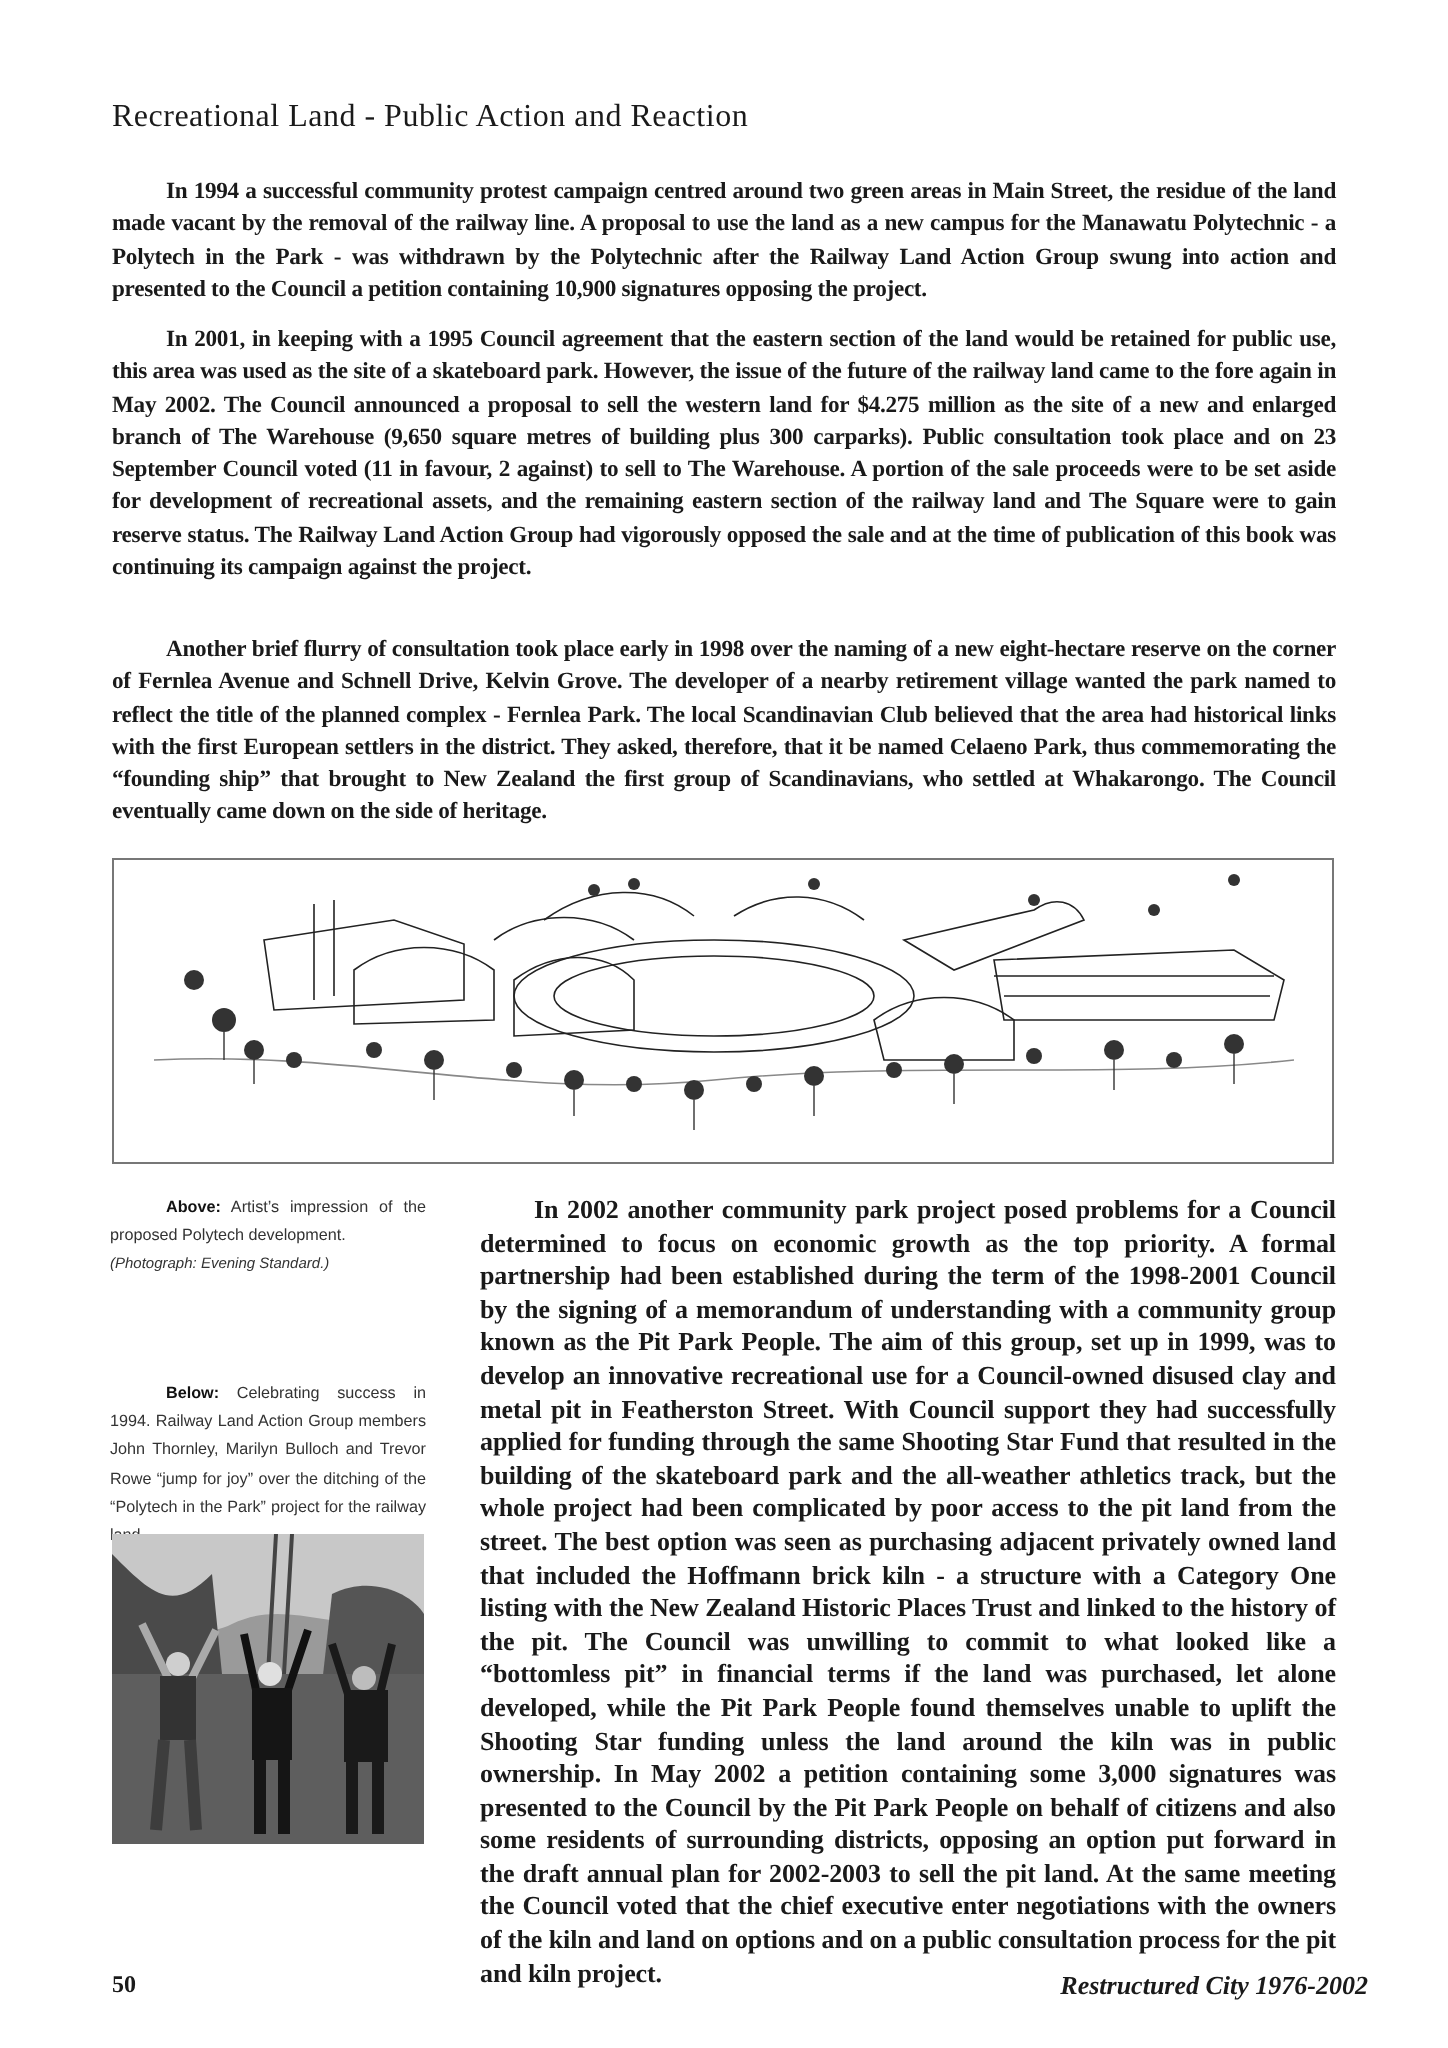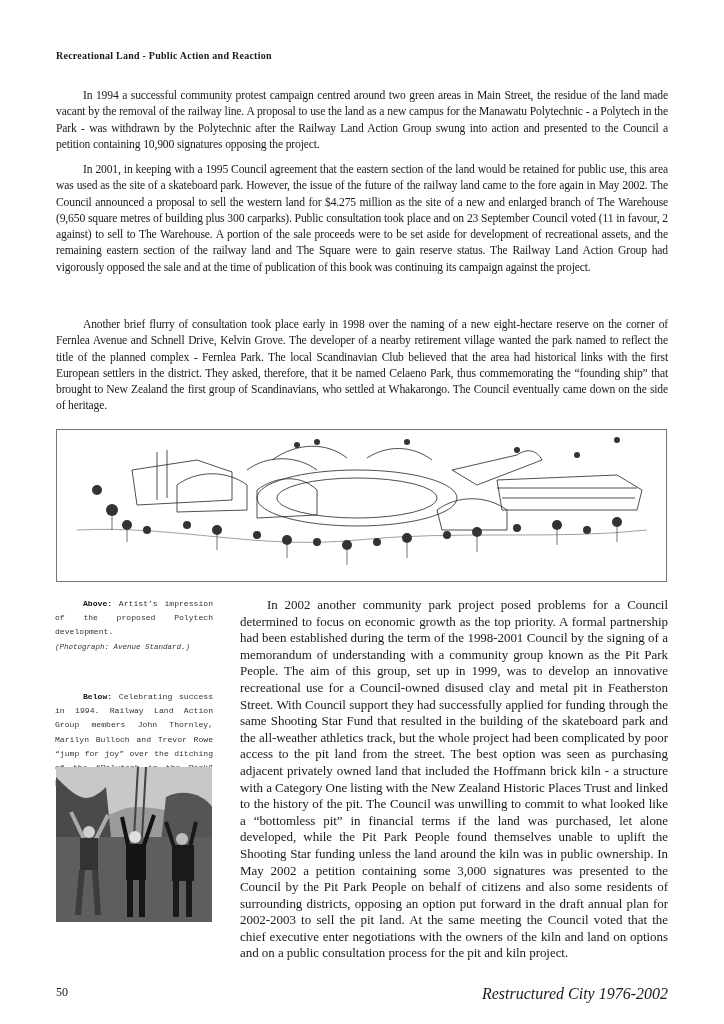--- a/index.html
+++ b/index.html
@@ -1,35 +1,35 @@
 <!DOCTYPE html>
 <html><head>
 <meta charset="utf-8">
 <style>
   html, body { margin:0; padding:0; background:#fff; }
   body { width:724px; height:1024px; position:relative; overflow:hidden; color:#1a1a1a; }
-  .serif { font-family: "Liberation Serif", "DejaVu Serif", serif; }
-  .sans { font-family: Liberation Mono, monospace; }
-  .heading { position:absolute; left:56px; top:50px; font-size:10px; font-weight:bold; letter-spacing:0.25px; }
+  .serif { font-family: "Liberation Serif", "DejaVu Serif", serif; font-weight: bold; }
+  .sans { font-family: Liberation Sans, sans-serif; }
+  .heading { position:absolute; left:56px; top:50px; font-size:16px; font-weight:normal; letter-spacing:0.25px; }
   .para { position:absolute; left:56px; width:612px; font-size:11.6px; line-height:16.3px; text-align:justify; text-indent:27px; margin:0; letter-spacing:-0.15px; }
   #p1 { top:88px; }
   #p2 { top:162px; }
   #p3 { top:317px; }
   .sketch { position:absolute; left:56px; top:429px; width:609px; height:151px; border:1px solid #777; background:#fff; overflow:hidden; }
   .sketch svg { width:100%; height:100%; display:block; }
   .caption { position:absolute; left:55px; width:158px; font-size:8.1px; line-height:14.2px; text-align:justify; color:#333; margin:0; }
   .caption b { color:#111; }
   #cap1 { top:597px; text-indent:28px; }
   #cap2 { top:690px; text-indent:28px; }
   #cap1 .credit { font-style:italic; font-size:7.5px; display:block; text-indent:0; }
   .photo { position:absolute; left:56px; top:767px; width:156px; height:155px; background:#777; overflow:hidden; }
   .photo svg { width:100%; height:100%; display:block; }
   .right-para { position:absolute; left:240px; top:597px; width:428px; font-size:13px; line-height:16.6px; text-align:justify; text-indent:27px; margin:0; letter-spacing:-0.05px; }
   .footer-page { position:absolute; left:56px; top:985px; font-size:12px; }
-  .footer-title { position:absolute; right:56px; top:985px; font-size:16px; font-style:italic; }
+  .footer-title { position:absolute; right:40px; top:985px; font-size:13px; font-style:italic; }
 </style>
 </head>
 <body>
 
 <div class="heading serif">Recreational Land - Public Action and Reaction</div>
 
 <p class="para serif" id="p1">In 1994 a successful community protest campaign centred around two green areas in Main Street, the residue of the land made vacant by the removal of the railway line. A proposal to use the land as a new campus for the Manawatu Polytechnic - a Polytech in the Park - was withdrawn by the Polytechnic after the Railway Land Action Group swung into action and presented to the Council a petition containing 10,900 signatures opposing the project.</p>
 <p class="para serif" id="p2">In 2001, in keeping with a 1995 Council agreement that the eastern section of the land would be retained for public use, this area was used as the site of a skateboard park. However, the issue of the future of the railway land came to the fore again in May 2002. The Council announced a proposal to sell the western land for $4.275 million as the site of a new and enlarged branch of The Warehouse (9,650 square metres of building plus 300 carparks). Public consultation took place and on 23 September Council voted (11 in favour, 2 against) to sell to The Warehouse. A portion of the sale proceeds were to be set aside for development of recreational assets, and the remaining eastern section of the railway land and The Square were to gain reserve status. The Railway Land Action Group had vigorously opposed the sale and at the time of publication of this book was continuing its campaign against the project.</p>
 <p class="para serif" id="p3">Another brief flurry of consultation took place early in 1998 over the naming of a new eight-hectare reserve on the corner of Fernlea Avenue and Schnell Drive, Kelvin Grove. The developer of a nearby retirement village wanted the park named to reflect the title of the planned complex - Fernlea Park. The local Scandinavian Club believed that the area had historical links with the first European settlers in the district. They asked, therefore, that it be named Celaeno Park, thus commemorating the “founding ship” that brought to New Zealand the first group of Scandinavians, who settled at Whakarongo. The Council eventually came down on the side of heritage.</p>
 
@@ -81,21 +81,21 @@
       <circle cx="460" cy="20" r="3"></circle>
         <circle cx="520" cy="25" r="3"></circle>
         <circle cx="560" cy="10" r="3"></circle>
     </g>
     <g stroke="#333" stroke-width="0.7">
       <path d="M55 86 V100 M70 100 V112 M160 105 V120 M230 115 V128 M290 120 V135 M350 113 V128 M420 107 V122 M500 100 V115 M560 97 V112"></path>
     </g>
   </svg>
 </div>
 
-<p class="caption sans" id="cap1"><b>Above:</b><span> Artist’s impression of the proposed Polytech development.</span><span class="credit">(Photograph: Avenue Standard.)</span></p>
+<p class="caption sans" id="cap1"><b>Above:</b><span> Artist’s impression of the proposed Polytech development.</span><span class="credit">(Photograph: Evening Standard.)</span></p>
 
 <p class="caption sans" id="cap2"><b>Below:</b><span> Celebrating success in 1994. Railway Land Action Group members John Thornley, Marilyn Bulloch and Trevor Rowe “jump for joy” over the ditching of the “Polytech in the Park” project for the railway land.</span></p>
 
 <div class="photo" title="Three people jumping for joy in a park">
   <svg viewBox="0 0 156 155" preserveAspectRatio="none">
     <rect x="0" y="0" width="156" height="155" fill="#6e6e6e"></rect>
     <rect x="0" y="0" width="156" height="70" fill="#9a9a9a"></rect>
     <path d="M0 0 L156 0 L156 40 C120 55 90 30 60 45 C40 55 20 40 0 50 Z" fill="#c8c8c8"></path>
     <path d="M0 10 C20 30 30 40 50 20 L55 70 L0 70 Z" fill="#4a4a4a"></path>
     <path d="M110 30 C130 20 150 30 156 40 L156 75 L105 75 Z" fill="#555"></path>

